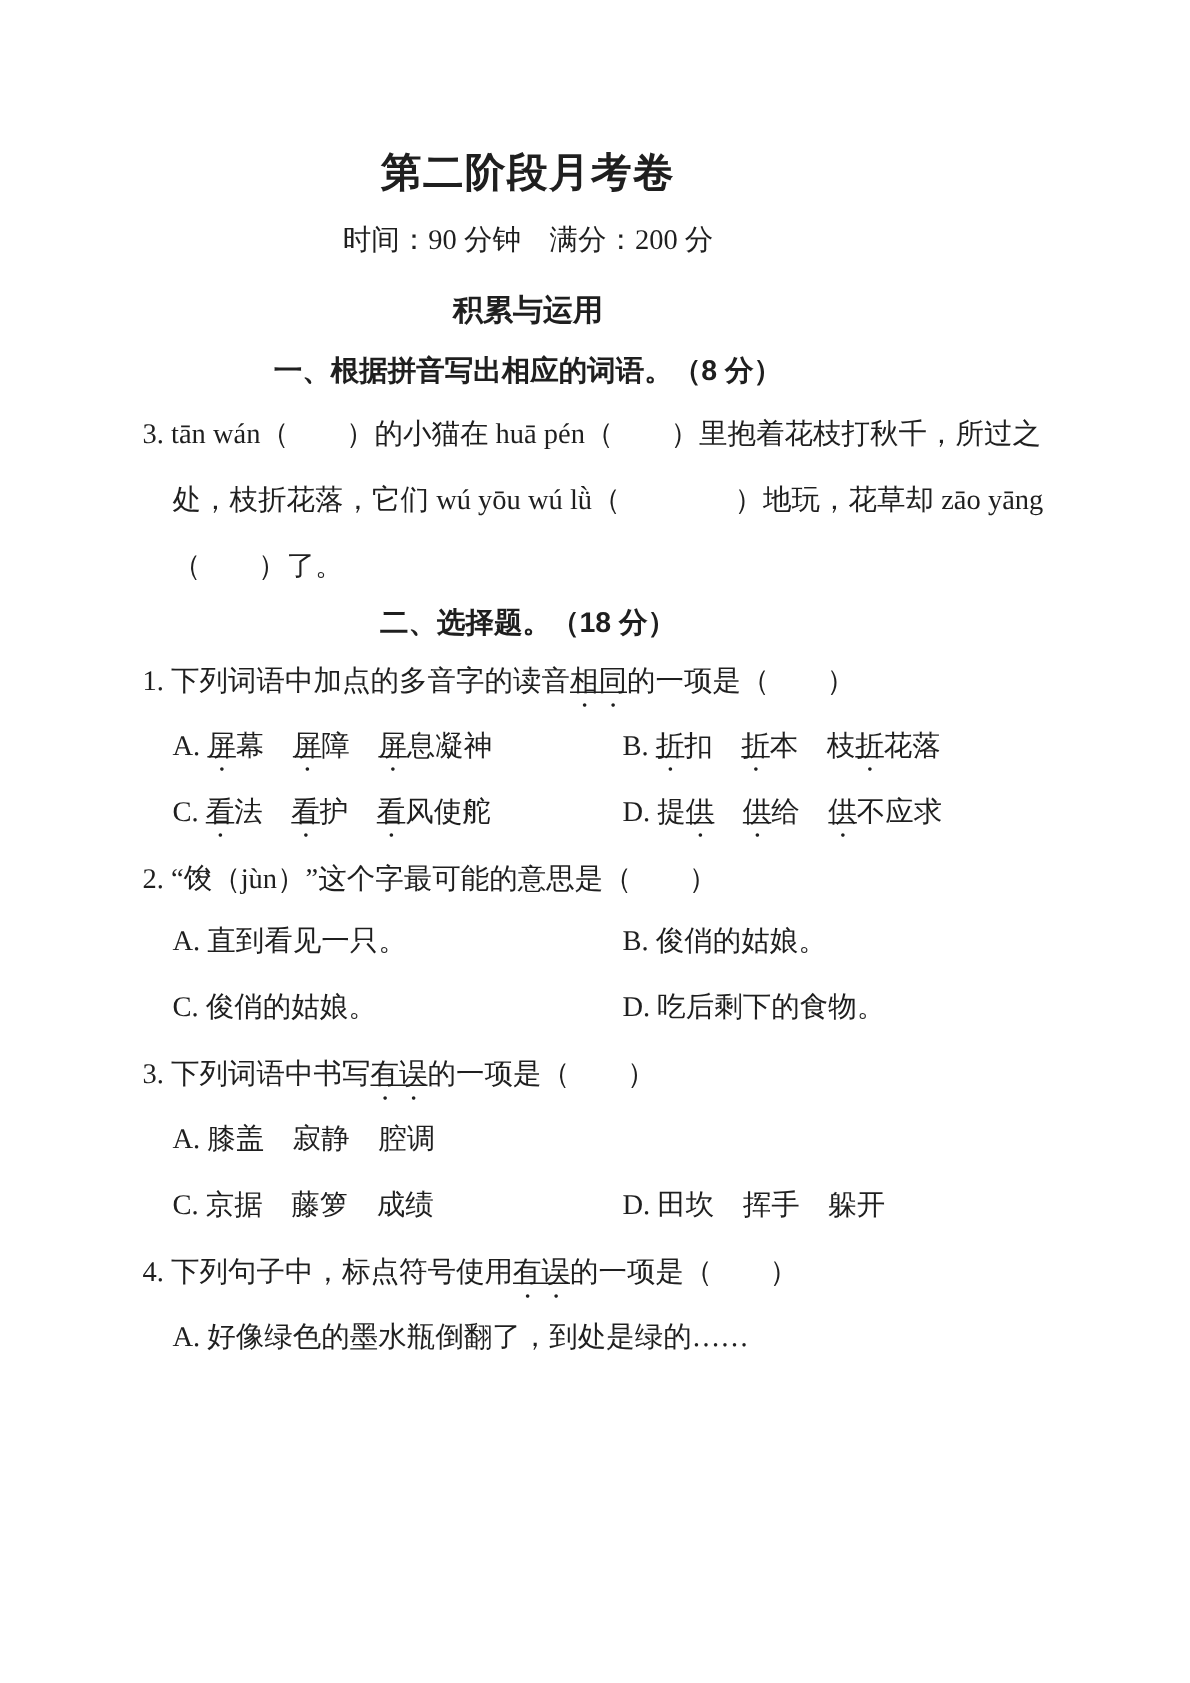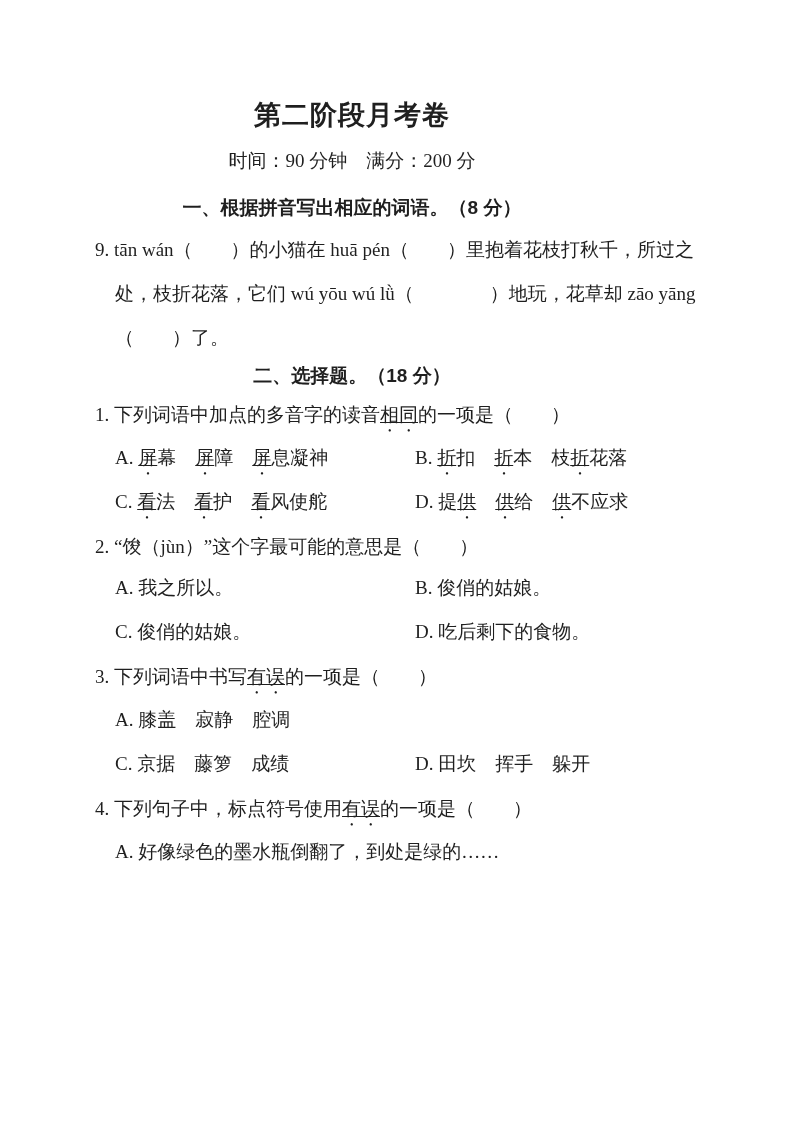--- a/index.html
+++ b/index.html
@@ -87,25 +87,26 @@
     text-decoration: underline;
   }
 </style>
 </head>
 <body>
 
 <div class="page">
 
   <h1 class="title">第二阶段月考卷</h1>
   <div class="meta">时间：90 分钟　满分：200 分</div>
+  <h2 class="part-title">积累与运用</h2>
 
   <h3 class="sec-heading">一、根据拼音写出相应的词语。（8 分）</h3>
 
   <div>
-    <div class="item-line first">9. tān wán（　　）的小猫在 huā pén（　　）里抱着花枝打秋千，所过之</div>
+    <div class="item-line first">3. tān wán（　　）的小猫在 huā pén（　　）里抱着花枝打秋千，所过之</div>
     <div class="item-line">处，枝折花落，它们 wú yōu wú lǜ（　　　　）地玩，花草却 zāo yāng</div>
     <div class="item-line">（　　）了。</div>
   </div>
 
 
   <h3 class="sec-heading">二、选择题。（18 分）</h3>
 
   <div>
     <div class="q-stem">1. 下列词语中加点的多音字的读音<span class="emdot">相同</span>的一项是（　　）</div>
     <div class="opt-row">
@@ -114,21 +115,21 @@
     </div>
     <div class="opt-row">
       <span class="opt-left">C. <span class="emdot">看</span>法　<span class="emdot">看</span>护　<span class="emdot">看</span>风使舵</span>
       <span class="opt-right">D. 提<span class="emdot">供</span>　<span class="emdot">供</span>给　<span class="emdot">供</span>不应求</span>
     </div>
   </div>
 
   <div>
     <div class="q-stem">2. “馂（jùn）”这个字最可能的意思是（　　）</div>
     <div class="opt-row">
-      <span class="opt-left">A. 我之所以。</span>
+      <span class="opt-left">A. 直到看见一只。</span>
       <span class="opt-right">B. 俊俏的姑娘。</span>
     </div>
     <div class="opt-row">
       <span class="opt-left">C. 俊俏的姑娘。</span>
       <span class="opt-right">D. 吃后剩下的食物。</span>
     </div>
   </div>
 
   <div>
     <div class="q-stem">3. 下列词语中书写<span class="emdot">有误</span>的一项是（　　）</div>

